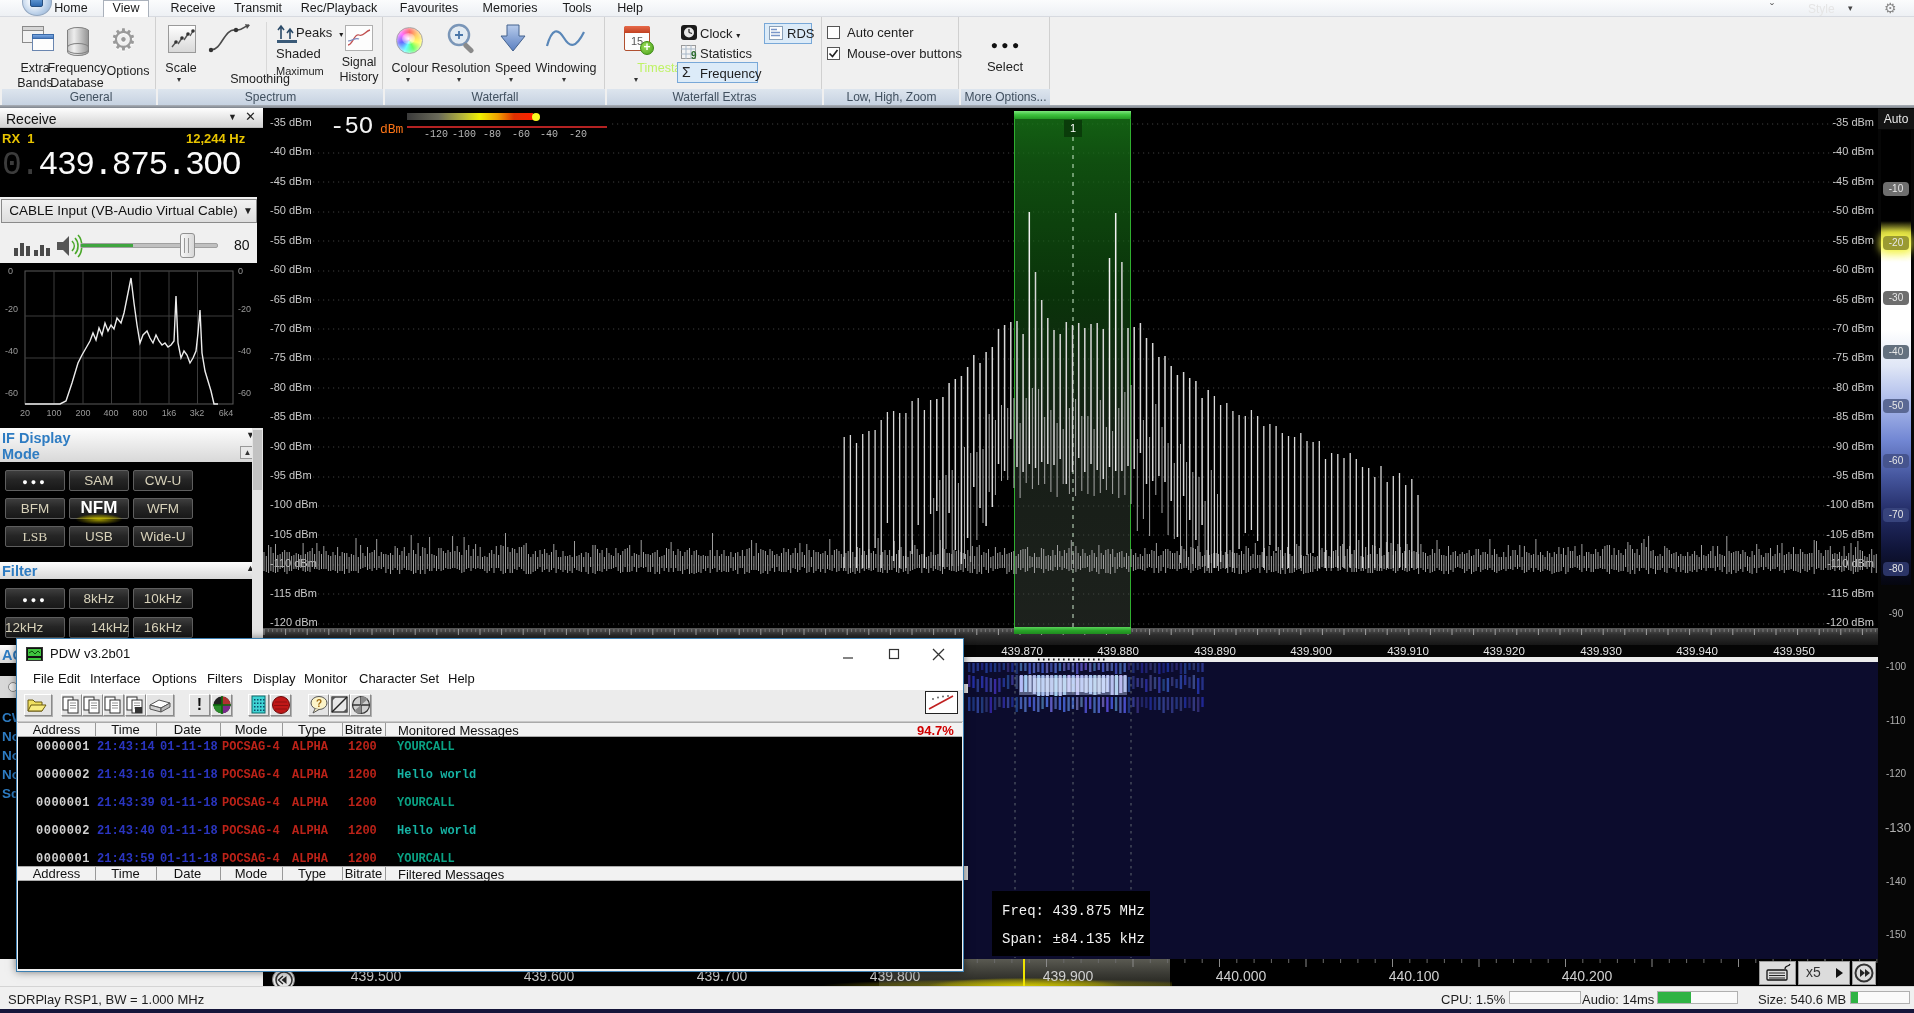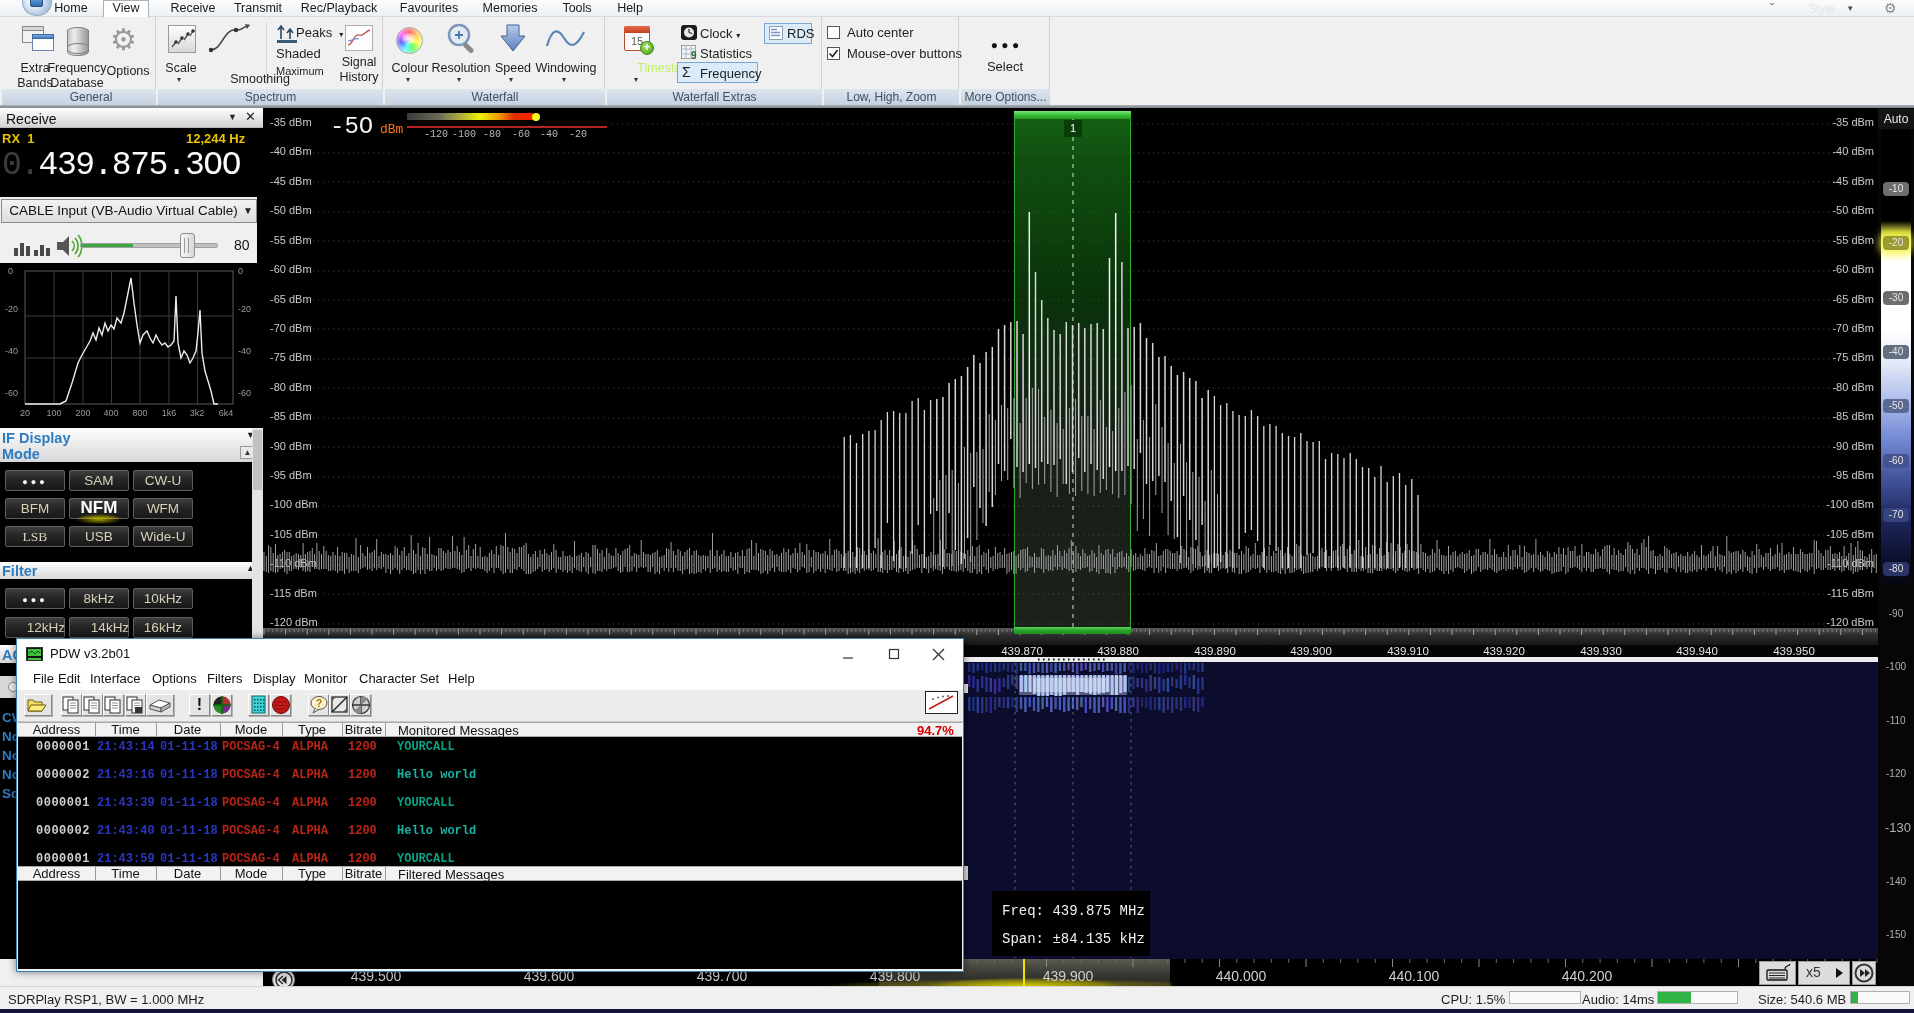--- a/index.html
+++ b/index.html
@@ -1259,21 +1259,21 @@
 <div class="a" style="left:2px;top:563px;font-size:14.5px;color:#2e7cc2;font-weight:bold;">Filter</div>
 <div class="a" style="left:246px;top:563px;font-size:9px;color:#222;">▲</div>
 <div class="a" style="left:0px;top:579px;width:263px;height:66px;background:#000;"></div>
 <div class="a" style="left:5px;top:588px;width:60px;height:21px;background:linear-gradient(#3e3e3e,#262626 45%,#181818);border:1px solid #5e5e5e;border-radius:2px;"></div>
 <div class="a" style="left:5px;top:588px;width:60px;height:21px;text-align:center;line-height:21px;font-size:13.5px;color:#d8d2ba;"><span style="font-size:9px;letter-spacing:3px;color:#fff;">●●●</span></div>
 <div class="a" style="left:69px;top:588px;width:60px;height:21px;background:linear-gradient(#3e3e3e,#262626 45%,#181818);border:1px solid #5e5e5e;border-radius:2px;"></div>
 <div class="a" style="left:69px;top:588px;width:60px;height:21px;text-align:center;line-height:21px;font-size:13.5px;color:#d8d2ba;">8kHz</div>
 <div class="a" style="left:133px;top:588px;width:60px;height:21px;background:linear-gradient(#3e3e3e,#262626 45%,#181818);border:1px solid #5e5e5e;border-radius:2px;"></div>
 <div class="a" style="left:133px;top:588px;width:60px;height:21px;text-align:center;line-height:21px;font-size:13.5px;color:#d8d2ba;">10kHz</div>
 <div class="a" style="left:5px;top:617px;width:60px;height:21px;background:linear-gradient(#3e3e3e,#262626 45%,#181818);border:1px solid #5e5e5e;border-radius:2px;"></div>
-<div class="a" style="left:5px;top:617px;width:60px;height:21px;text-align:right;line-height:21px;font-size:13.5px;color:#d8d2ba;">12kHz</div>
+<div class="a" style="left:5px;top:617px;width:60px;height:21px;text-align:left;line-height:21px;font-size:13.5px;color:#d8d2ba;">12kHz</div>
 <div class="a" style="left:69px;top:617px;width:60px;height:21px;background:linear-gradient(#3e3e3e,#262626 45%,#181818);border:1px solid #5e5e5e;border-radius:2px;"></div>
 <div class="a" style="left:69px;top:617px;width:82px;height:21px;text-align:center;line-height:21px;font-size:13.5px;color:#d8d2ba;">14kHz</div>
 <div class="a" style="left:133px;top:617px;width:60px;height:21px;background:linear-gradient(#3e3e3e,#262626 45%,#181818);border:1px solid #5e5e5e;border-radius:2px;"></div>
 <div class="a" style="left:133px;top:617px;width:60px;height:21px;text-align:center;line-height:21px;font-size:13.5px;color:#d8d2ba;">16kHz</div>
 <div class="a" style="left:0px;top:645px;width:263px;height:314px;background:#000;"></div>
 <div class="a" style="left:0px;top:645px;width:18px;height:18px;background:linear-gradient(#fdfdfd,#d8d8d8);"></div>
 <div class="a" style="left:2px;top:647px;font-size:14.5px;color:#2e7cc2;font-weight:bold;">AGC</div>
 <div class="a" style="left:0px;top:676px;width:18px;height:22px;background:#d8d8d8;"></div>
 <div class="a" style="left:8px;top:682px;width:10px;height:10px;background:#f0f0f0;border:1px solid #888;border-radius:50%;"></div>
 <div class="a" style="left:2px;top:710px;font-size:13.5px;color:#2e7cc2;font-weight:bold;">CW</div>

